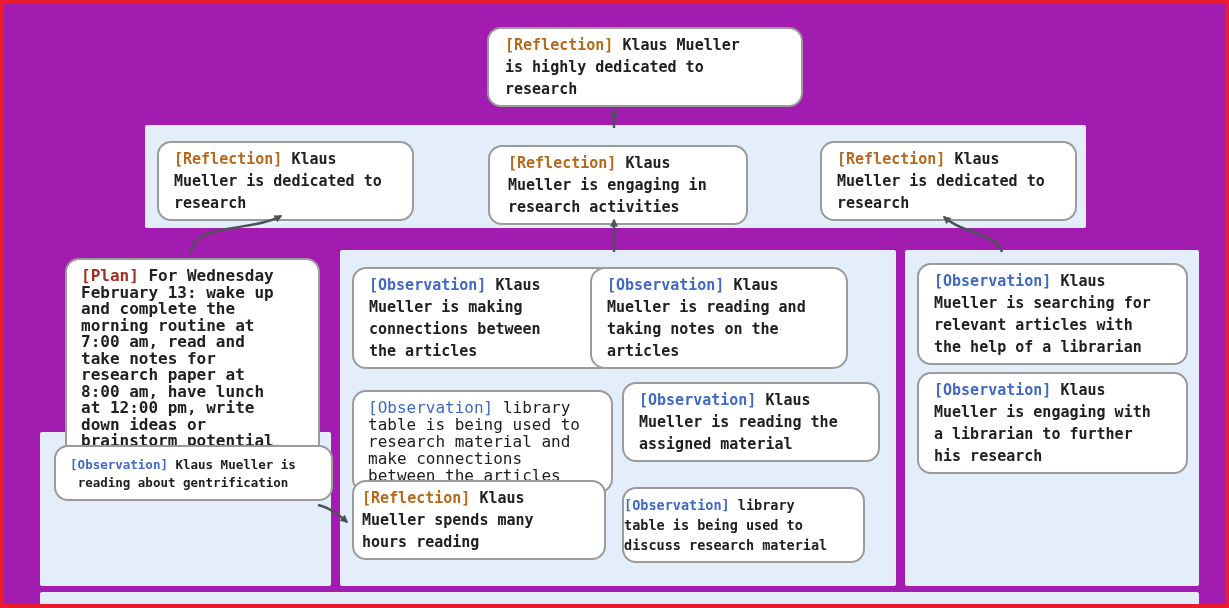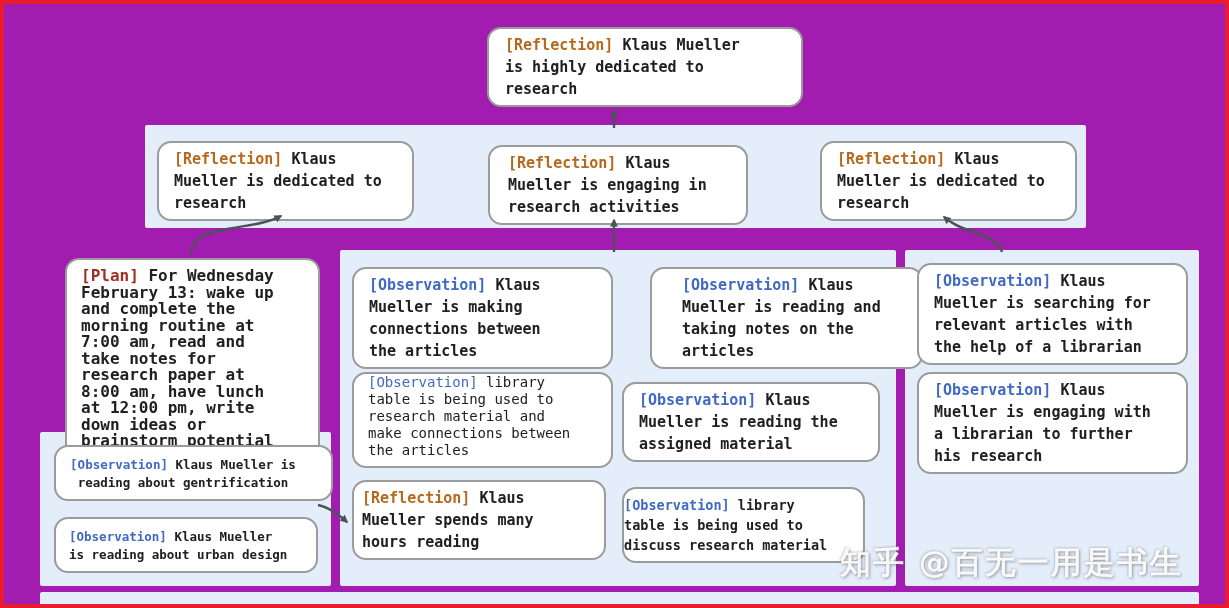--- a/index.html
+++ b/index.html
@@ -24,21 +24,21 @@
     border:2px solid #9b9b9b;
     border-radius:14px;
     color:#202020;
     font-weight:bold;
     z-index:2;
     box-sizing:content-box;
   }
   .f15{font-size:15px;line-height:22px;padding-top:5px;padding-bottom:5px;}
   .f135{font-size:13.5px;line-height:20px;padding-top:6px;padding-bottom:6px;}
   .f12{font-size:16px;line-height:16.5px;padding-top:8px;padding-bottom:7px;}
-  .f12r{font-size:14px;line-height:17px;font-weight:normal;padding-bottom:7px;}
+  .f12r{font-size:16px;line-height:17px;font-weight:normal;padding-top:7px;padding-bottom:7px;margin-top:18px;}
   .f125{font-size:12.5px;line-height:17.5px;padding-top:9px;padding-bottom:8px;}
   .t-ref{color:#b5691d;}
   .t-obs{color:#4169c4;}
   .t-plan{color:#9e2f23;}
   .conn{fill:none;stroke:#4d5359;stroke-width:2.4;}
   .watermark{
     position:absolute;
     left:836px;top:538px;
     z-index:6;
     font-family:"DejaVu Sans",sans-serif;
@@ -82,39 +82,35 @@
 
   <div class="node f12" style="left:61px;top:254px;width:205px;padding-left:14px;padding-right:32px;">
     <span class="t-plan">[Plan]</span>
     <span>For Wednesday February 13: wake up and complete the morning routine at 7:00 am, read and take notes for research paper at 8:00 am, have lunch at 12:00 pm, write down ideas or brainstorm potential solutions at 1:00 pm, [...]</span>
   </div>
 
   <div class="node f125" style="left:50px;top:441px;width:228px;padding-left:13px;padding-right:34px;text-align:center;">
     <span class="t-obs">[Observation]</span>
     <span>Klaus Mueller is reading about gentrification</span>
   </div>
-  <div class="node f125" style="left:50px;top:513px;width:220px;padding-left:13px;padding-right:27px;">
-    <span class="t-obs">[Observation]</span>
-    <span>Klaus Mueller is reading about urban design</span>
-  </div>
 
   <div class="node f15" style="left:348px;top:263px;width:195px;padding-left:15px;padding-right:47px;">
     <span class="t-obs">[Observation]</span>
     <span>Klaus Mueller is making connections between the articles</span>
   </div>
   <div class="node f12r" style="left:348px;top:368px;width:212px;padding-left:14px;padding-right:31px;">
     <span class="t-obs">[Observation]</span>
     <span>library table is being used to research material and make connections between the articles</span>
   </div>
   <div class="node f15" style="left:348px;top:476px;width:200px;padding-left:8px;padding-right:42px;">
     <span class="t-ref">[Reflection]</span>
     <span>Klaus Mueller spends many hours reading</span>
   </div>
 
-  <div class="node f15" style="left:646px;top:263px;width:205px;padding-left:30px;padding-right:34px;">
+  <div class="node f15" style="left:586px;top:263px;width:205px;padding-left:15px;padding-right:34px;border-radius:15px;">
     <span class="t-obs">[Observation]</span>
     <span>Klaus Mueller is reading and taking notes on the articles</span>
   </div>
   <div class="node f15" style="left:618px;top:378px;width:205px;padding-left:15px;padding-right:34px;">
     <span class="t-obs">[Observation]</span>
     <span>Klaus Mueller is reading the assigned material</span>
   </div>
   <div class="node f135" style="left:618px;top:483px;width:210px;padding-right:29px;">
     <span class="t-obs">[Observation]</span>
     <span>library table is being used to discuss research material</span>
@@ -135,15 +131,14 @@
         <path d="M0,0 L8,4 L0,8 z" fill="#4d5359"></path>
       </marker>
     </defs>
     <path class="conn" d="M610,124 L610,106" marker-end="url(#ah)"></path>
     <path class="conn" d="M186,250 C190,234 198,230 218,226 C244,221 262,220 277,212" marker-end="url(#ah)"></path>
     <path class="conn" d="M610,248 L610,216" marker-end="url(#ah)"></path>
     <path class="conn" d="M998,248 C996,238 984,233 964,226 C952,222 946,218 940,213" marker-end="url(#ah)"></path>
     <path class="conn" d="M314,501 C324,503 333,509 343,518" marker-end="url(#ah)"></path>
   </svg>
 
-  <div class="watermark">知乎 @百无一用是书生</div>
 
 </div>
 
 </body></html>

